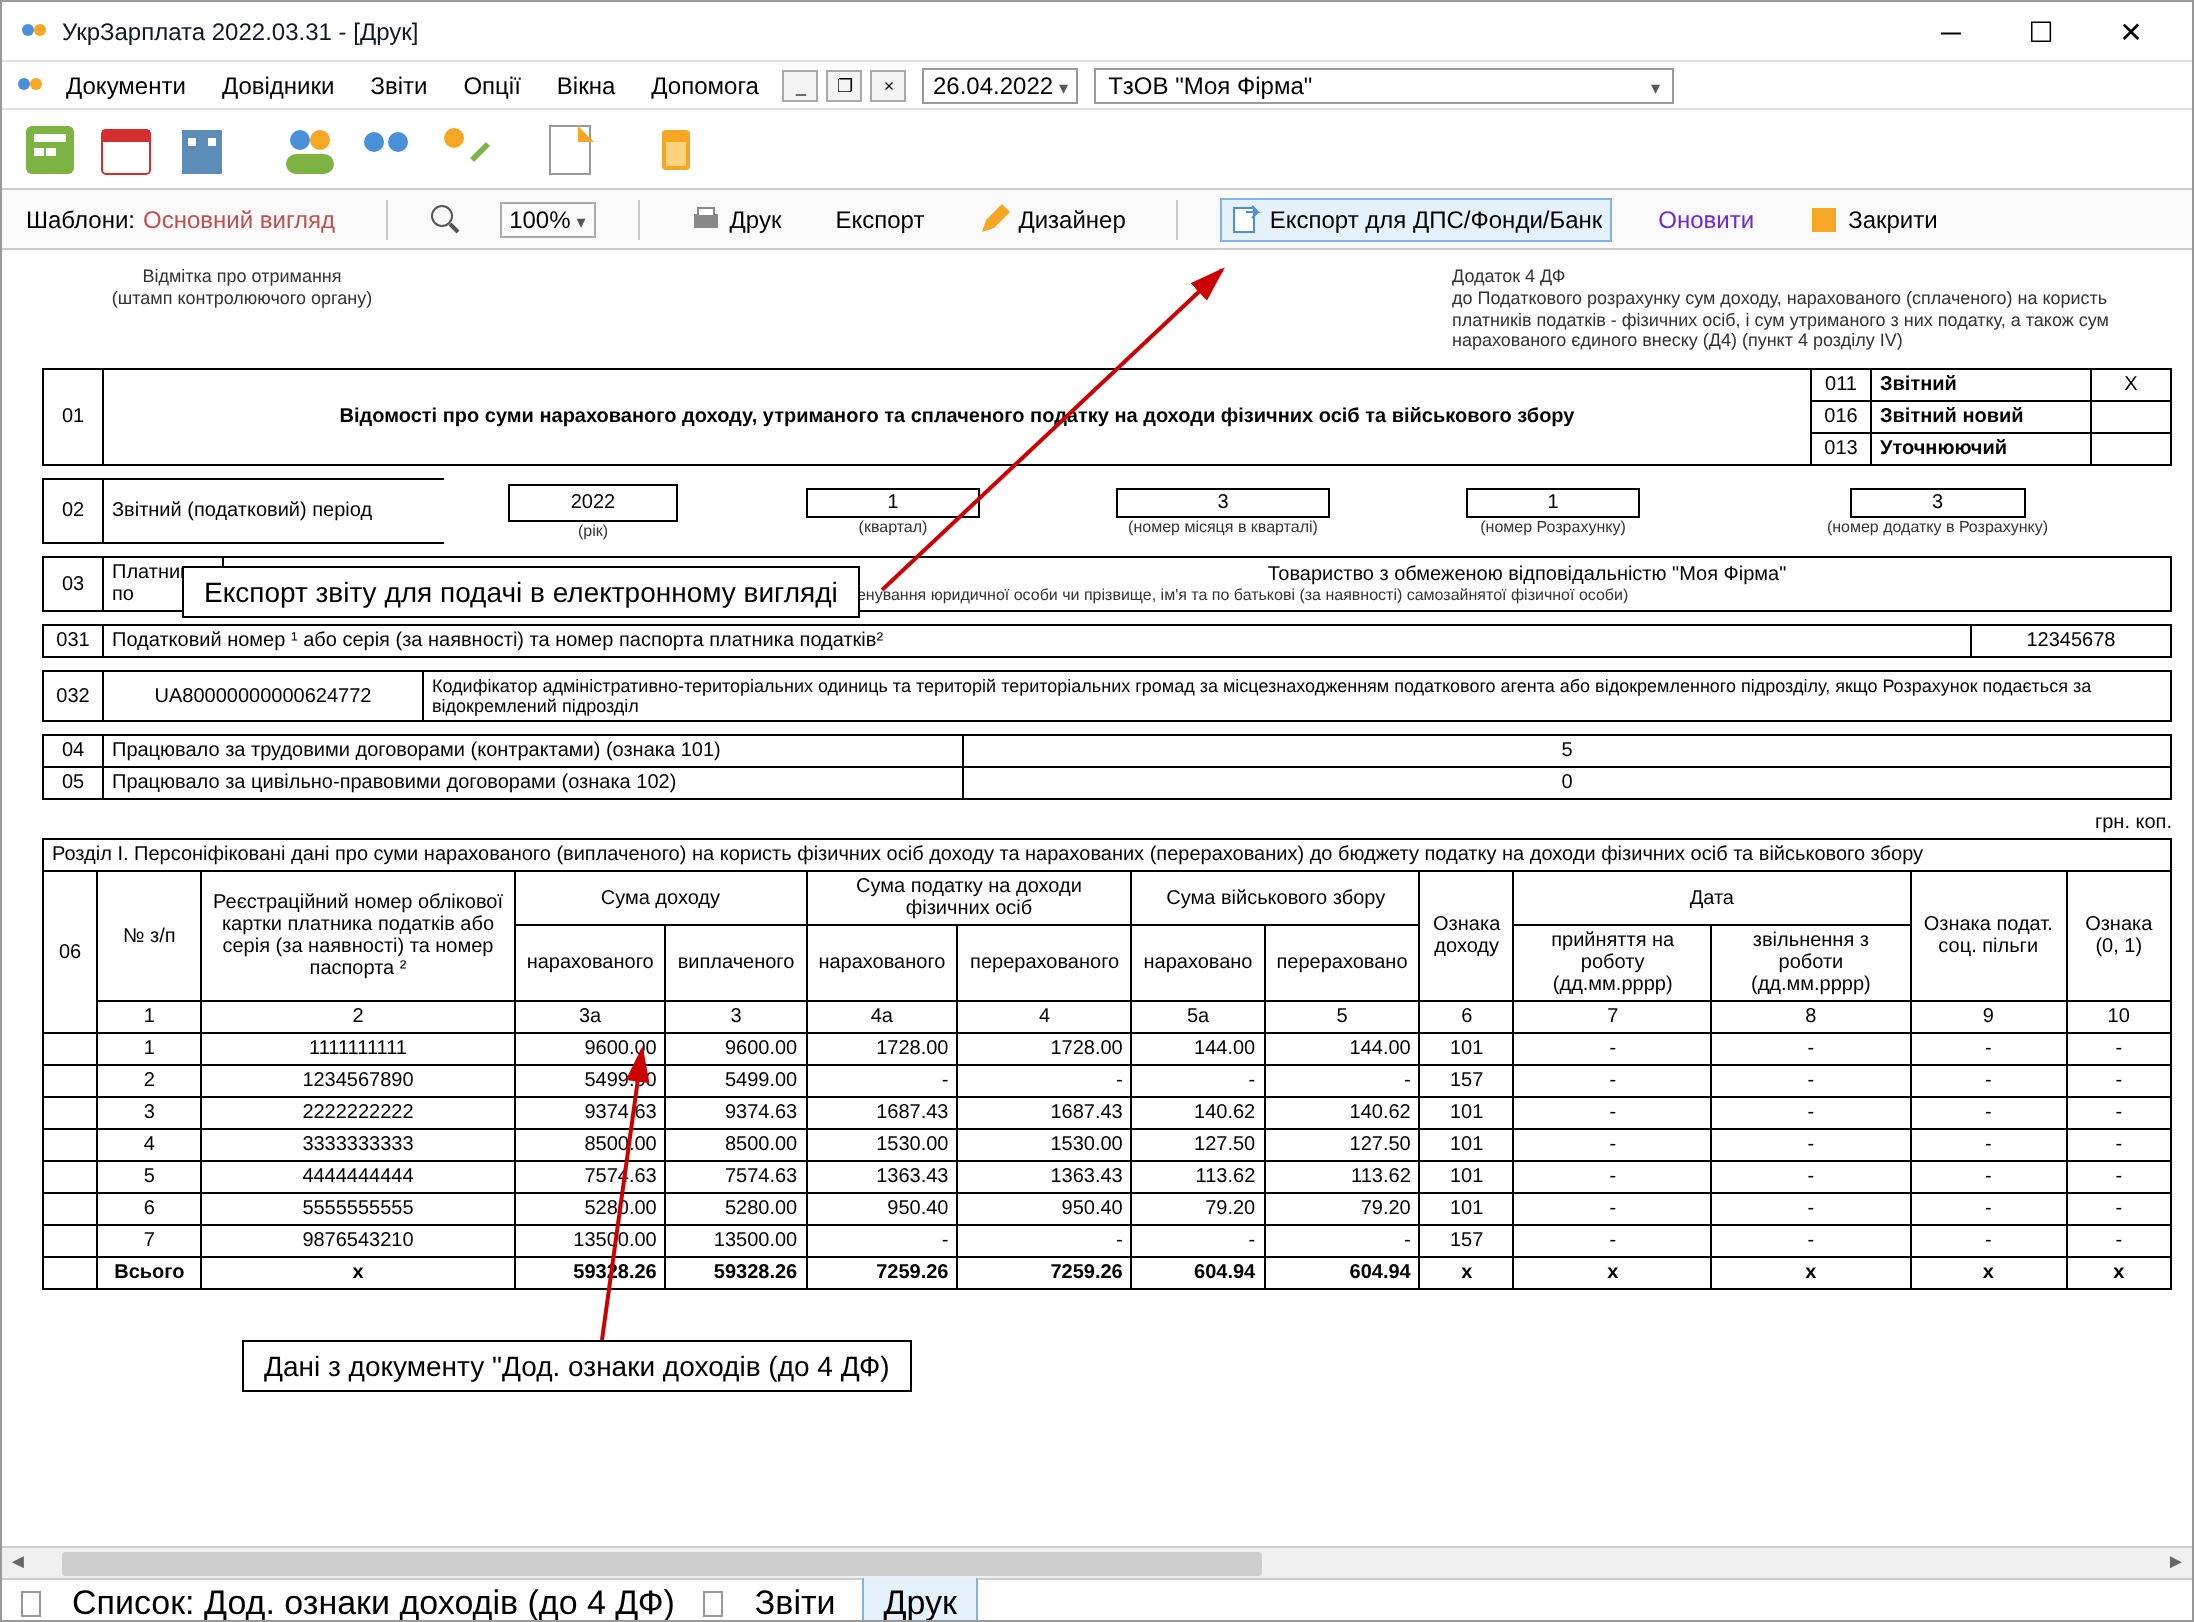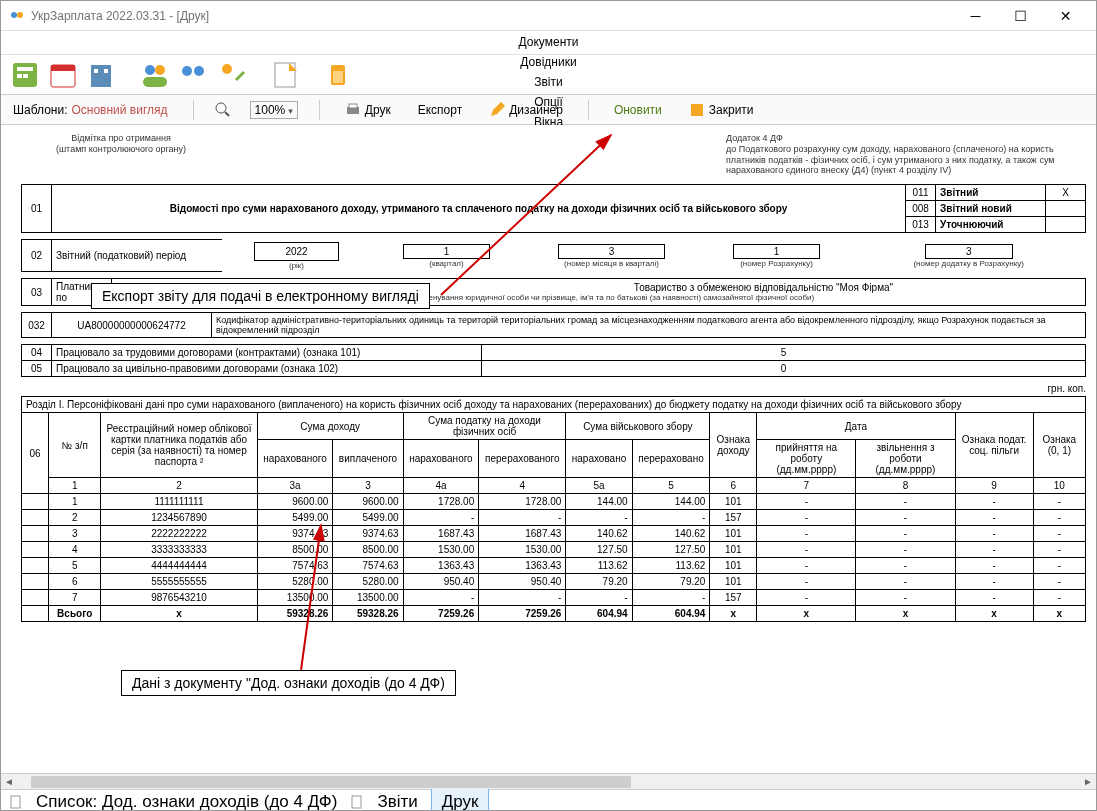--- a/index.html
+++ b/index.html
@@ -1,21 +1,21 @@
 <!DOCTYPE html>
 <html><head>
 <meta charset="utf-8">
 <style>
 * { box-sizing: border-box; margin: 0; padding: 0; }
 body { font-family: "Segoe UI", Tahoma, sans-serif; font-size: 11px; background: #fff; width: 1097px; height: 811px; overflow: hidden; border: 1px solid #999; }
 .titlebar { height: 30px; background: #fff; display: flex; align-items: center; padding: 0 8px; border-bottom: 1px solid #e0e0e0; }
 .titlebar .app-icon { width: 16px; height: 16px; margin-right: 6px; }
-.titlebar .title { flex: 1; font-size: 12px; color: #737373; }
+.titlebar .title { flex: 1; font-size: 12px; color: #0f172a; }
 .titlebar .win-btn { width: 45px; height: 28px; text-align: center; line-height: 28px; font-size: 14px; font-family: sans-serif; cursor: pointer; }
-.menubar { height: 24px; display: flex; align-items: center; padding: 0 6px; gap: 2px; border-bottom: 1px solid #e0e0e0; flex-direction: column; }
+.menubar { height: 24px; display: flex; align-items: center; padding: 0 6px; gap: 2px; border-bottom: 1px solid #e0e0e0; }
 .menubar .menu-item { padding: 2px 8px; font-size: 12px; cursor: pointer; }
 .menubar .mdi-btn { width: 18px; height: 16px; border: 1px solid #aaa; background: #f4f4f4; font-size: 9px; text-align: center; line-height: 14px; margin-left: 2px; cursor: pointer; }
 .menubar .date-box { border: 1px solid #999; padding: 1px 4px; margin-left: 6px; font-size: 12px; display:flex; align-items:center; gap:3px;}
 .menubar .firm-box { border: 1px solid #999; padding: 1px 6px; margin-left: 6px; width: 290px; font-size: 12px; display:flex; justify-content:space-between; align-items:center;}
 .iconbar { height: 40px; display: flex; align-items: center; padding: 0 8px; gap: 6px; border-bottom: 1px solid #ccc; }
 .iconbar .big-icon { width: 32px; height: 32px; border-radius: 3px; cursor: pointer; }
 .toolbar2 { height: 30px; display: flex; align-items: center; padding: 0 8px; gap: 19px; border-bottom: 1px solid #ccc; font-size: 12px; background:#fafafa;}
 .toolbar2 .tb-item { display: flex; align-items: center; gap: 4px; cursor: pointer; padding: 2px 4px; }
 .toolbar2 .zoom-box { border: 1px solid #aaa; padding: 1px 4px; display:flex; align-items:center; gap:3px;}
 .toolbar2 .sep { width:1px; height:20px; background:#ccc; margin:0 2px; }
@@ -146,21 +146,28 @@
   <div class="tb-item">
       <span>Експорт</span>
     </div>
   <div class="tb-item">
       <svg width="16" height="16">
         <path d="M2 14 L4 8 L12 0 L16 4 L8 12 Z" fill="#f5a623"></path>
       </svg>
       <span>Дизайнер</span>
     </div>
   <div class="sep"></div>
-  <div class="tb-item" style="color:#4d7c0f">
+  <div class="tb-item highlight-export">
+      <svg width="16" height="16">
+        <rect x="2" y="2" width="10" height="12" fill="#fff" stroke="#4a90d9"></rect>
+        <path d="M8 4 L14 4 L11 1 M14 4 L11 7" stroke="#4a90d9" fill="none"></path>
+      </svg>
+      <span>Експорт для ДПС/Фонди/Банк</span>
+    </div>
+  <div class="tb-item" style="color:#6d28d9">
       <span>Оновити</span>
     </div>
   <div class="tb-item">
       <svg width="16" height="16">
         <rect x="2" y="2" width="12" height="12" fill="#f5a623"></rect>
       </svg>
       <span>Закрити</span>
     </div>
 </div>
 
@@ -180,21 +187,21 @@
   <table class="report-tbl row-block">
     <tbody>
         <tr>
       <td rowspan="3" style="width:30px;text-align:center">01</td>
       <td rowspan="3" style="text-align:center;font-weight:bold">Відомості про суми нарахованого доходу, утриманого та сплаченого податку на доходи фізичних осіб та військового збору</td>
       <td style="width:30px;text-align:center">011</td>
       <td style="width:110px;font-weight:bold">Звітний</td>
       <td style="width:40px;text-align:center">Х</td>
     </tr>
     <tr>
-      <td style="text-align:center">008</td>
+      <td style="text-align:center">016</td>
       <td style="font-weight:bold">Звітний новий</td>
       <td></td>
     </tr>
     <tr>
       <td style="text-align:center">013</td>
       <td style="font-weight:bold">Уточнюючий</td>
       <td></td>
     </tr>
   </tbody>
     </table>
@@ -219,20 +226,29 @@
       <td style="width:30px;text-align:center">03</td>
       <td style="width:60px">Платник по</td>
       <td>
         <div style="text-align:center;padding-left:330px">Товариство з обмеженою відповідальністю "Моя Фірма"</div>
         <div class="small-note" style="text-align:center">(повне найменування юридичної особи чи прізвище, ім'я та по батькові (за наявності) самозайнятої фізичної особи)</div>
       </td>
     </tr>
   </tbody>
     </table>
 
+  <table class="report-tbl row-block">
+    <tbody>
+        <tr>
+      <td style="width:30px;text-align:center">031</td>
+      <td>Податковий номер ¹ або серія (за наявності) та номер паспорта платника податків²</td>
+      <td style="width:100px;text-align:center">12345678</td>
+    </tr>
+  </tbody>
+    </table>
 
   <table class="report-tbl row-block">
     <tbody>
         <tr>
       <td style="width:30px;text-align:center">032</td>
       <td style="width:160px;text-align:center">UA80000000000624772</td>
       <td style="font-size:9px">Кодифікатор адміністративно-територіальних одиниць та територій територіальних громад за місцезнаходженням податкового агента або відокремленного підрозділу, якщо Розрахунок подається за відокремлений підрозділ</td>
     </tr>
   </tbody>
     </table>

